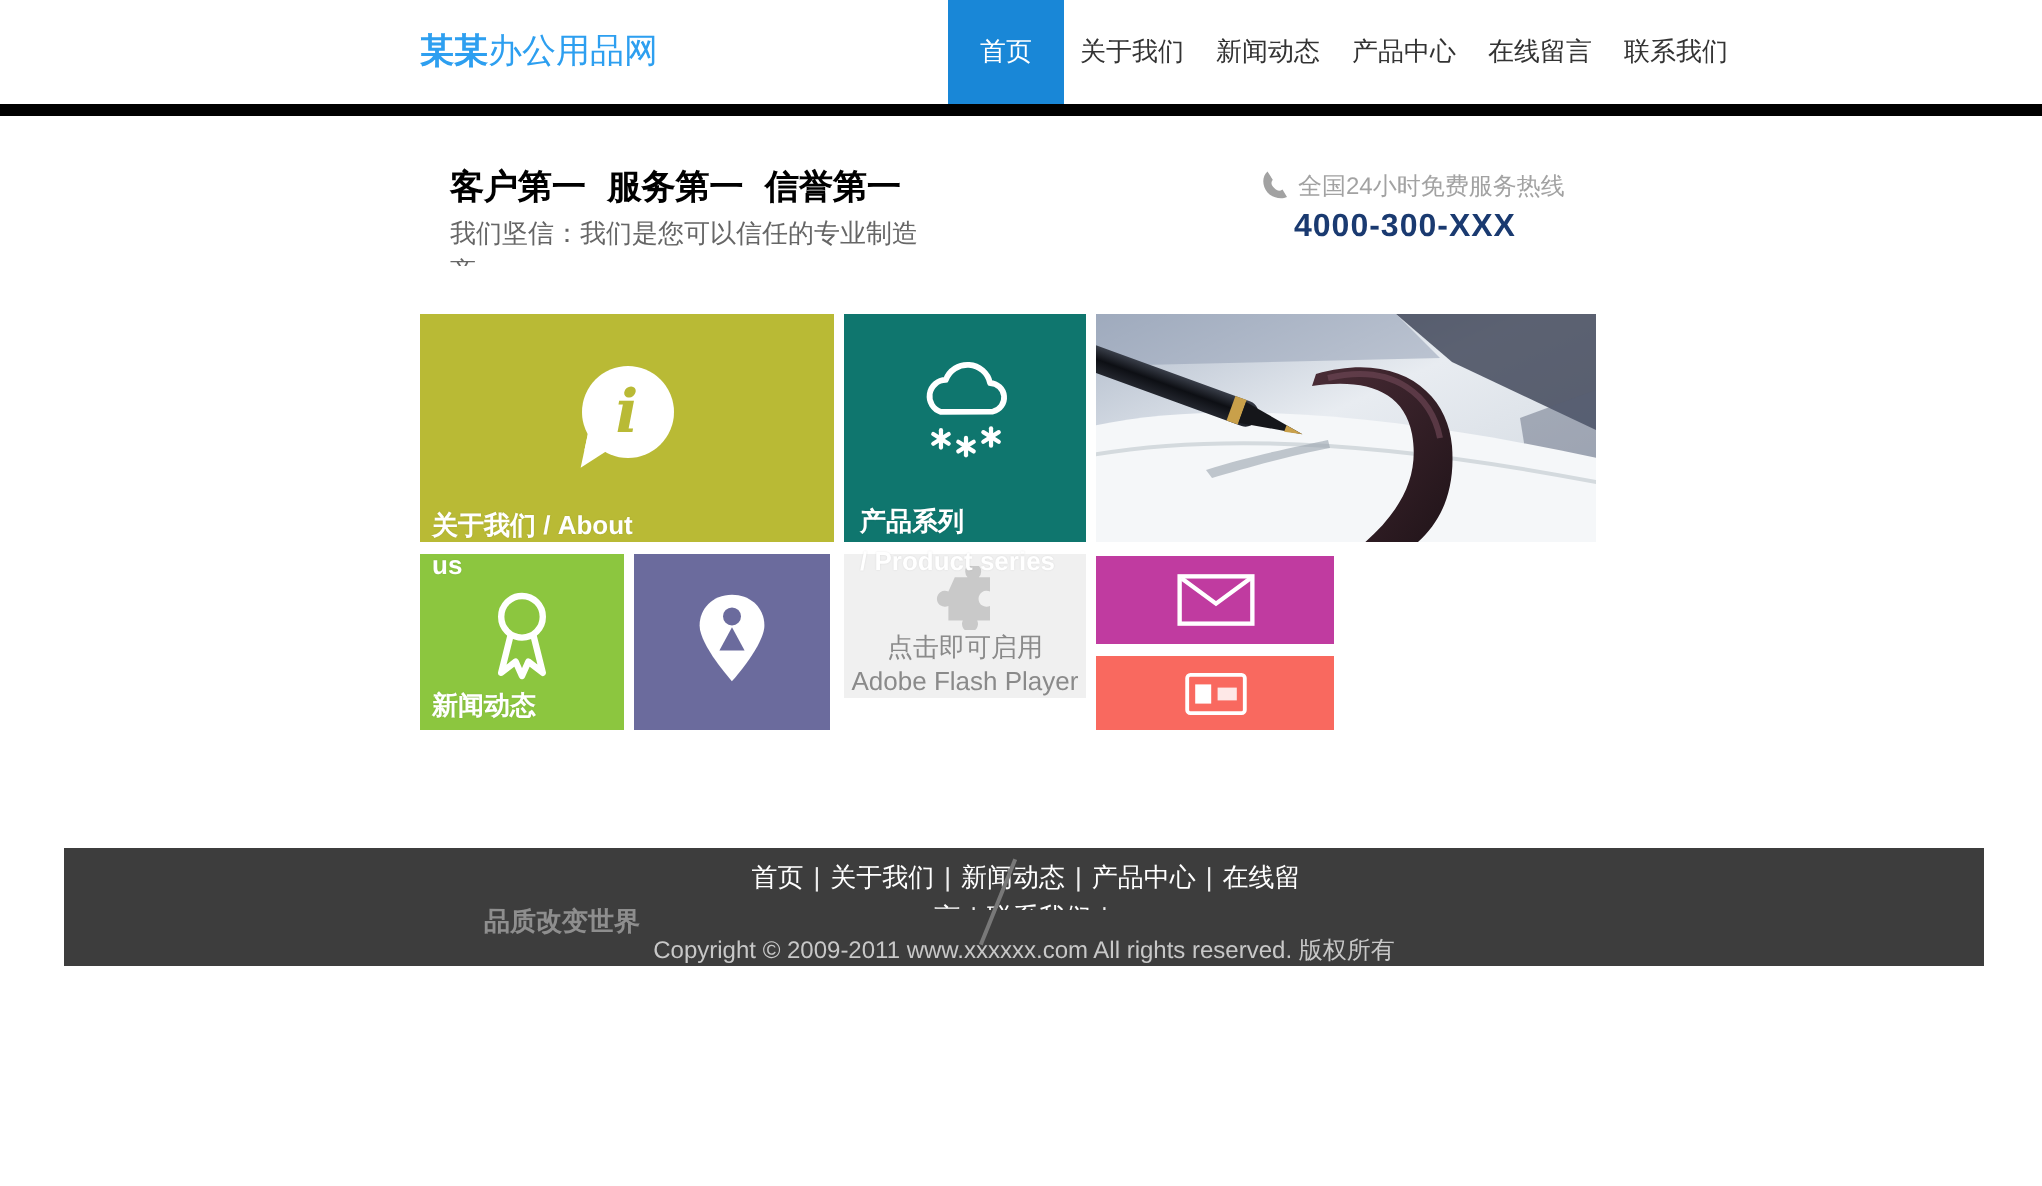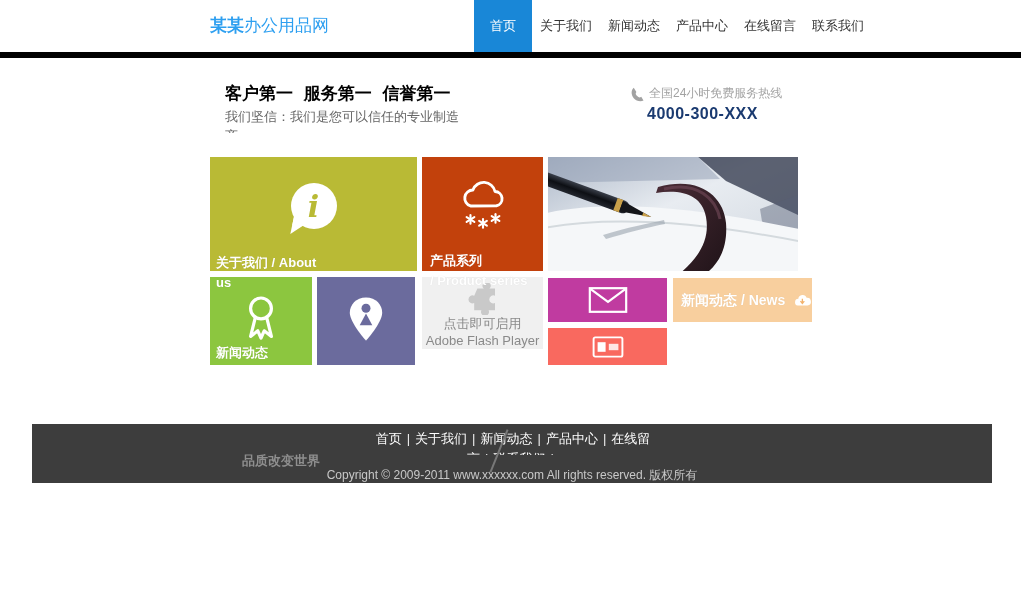--- a/index.html
+++ b/index.html
@@ -13,29 +13,29 @@
   .logo span{font-weight:normal;}
   .nav{position:absolute;left:474px;top:0;height:52px;display:flex;align-items:stretch;}
   .nav-item{font-size:13px;color:#333;line-height:52px;padding:0 8px;cursor:pointer;white-space:nowrap;}
   .nav-item.active{background:#1987d7;color:#fff;width:58px;padding:0;text-align:center;}
   
   .hero-title{position:absolute;left:225px;top:82px;font-size:17px;font-weight:bold;color:#000000;
               word-spacing:6px;white-space:nowrap;}
   .hero-sub{position:absolute;left:225px;top:107px;width:236px;height:26px;overflow:hidden;
             font-size:13px;line-height:19px;color:#666;}
   .hotline{position:absolute;left:630px;top:85px;}
-  .hotline-top{display:flex;align-items:flex-end;gap:4px;}
+  .hotline-top{display:flex;align-items:flex-start;gap:4px;}
   .hotline-label{font-size:12px;color:#a2a2a2;}
   .hotline-num{margin:3px 0 0 17px;font-size:16px;font-weight:bold;color:#1a3a70;letter-spacing:.5px;}
   
   .tile{position:absolute;overflow:visible;cursor:pointer;}
   .tile-label{position:absolute;left:6px;font-size:13px;font-weight:bold;color:#fff;
               line-height:20px;white-space:pre-line;z-index:5;text-shadow:0 0 1px rgba(0,0,0,.1);}
   .t-about{left:210px;top:157px;width:207px;height:114px;background:#b9ba35;z-index:3;}
-  .t-products{left:422px;top:157px;width:121px;height:114px;background:#c2410c;z-index:3;}
+  .t-products{left:422px;top:157px;width:121px;height:114px;background:#0f766e;z-index:3;}
   .t-photo{left:548px;top:157px;width:250px;height:114px;z-index:2;}
   .t-achieve{left:210px;top:277px;width:102px;height:88px;background:#8cc63f;z-index:1;}
   .t-location{left:317px;top:277px;width:98px;height:88px;background:#6b6b9d;z-index:1;}
   .t-flash{left:422px;top:277px;width:121px;height:72px;background:#f0f0f0;z-index:1;text-align:center;}
   .t-mail{left:548px;top:278px;width:119px;height:44px;background:#c03ba0;z-index:1;
           display:flex;align-items:center;justify-content:center;}
   .t-news{left:673px;top:278px;width:139px;height:44px;background:#f8cf9e;z-index:1;
           display:flex;align-items:center;gap:8px;padding-left:8px;box-sizing:border-box;}
   .t-card{left:548px;top:328px;width:119px;height:37px;background:#f9695f;z-index:1;
           display:flex;align-items:center;justify-content:center;}
@@ -200,27 +200,20 @@
 Adobe Flash Player</div>
   </div>
 
   <div class="tile t-mail">
     <svg width="40" height="28" viewBox="0 0 44 30">
       <rect x="2" y="2" width="40" height="26" fill="none" stroke="#fff" stroke-width="2.4"></rect>
       <path d="M3 3 L22 17 L41 3" fill="none" stroke="#fff" stroke-width="2.4"></path>
     </svg>
   </div>
 
-  <div class="tile t-news">
-    <div class="tile-label lbl-news">新闻动态 / News</div>
-    <svg width="34" height="26" viewBox="0 0 44 32">
-      <path d="M11 29 a8 8 0 0 1 1.5-15.8 A10 10 0 0 1 32 11 a7.5 7.5 0 0 1 2 18 z" fill="#fff"></path>
-      <path d="M22 13 v9 M17.5 18.5 L22 24 L26.5 18.5" stroke="#f3b26b" stroke-width="3" fill="none"></path>
-    </svg>
-  </div>
 
   <div class="tile t-card">
     <svg width="32" height="26" viewBox="0 0 40 32">
       <rect x="2" y="4" width="36" height="24" rx="2" fill="none" stroke="#fff" stroke-width="2.4"></rect>
       <rect x="7" y="10" width="10" height="12" fill="#fff"></rect>
       <rect x="21" y="12" width="12" height="8" fill="#fff" opacity="0.85"></rect>
     </svg>
   </div>
 
   <div class="footer">

